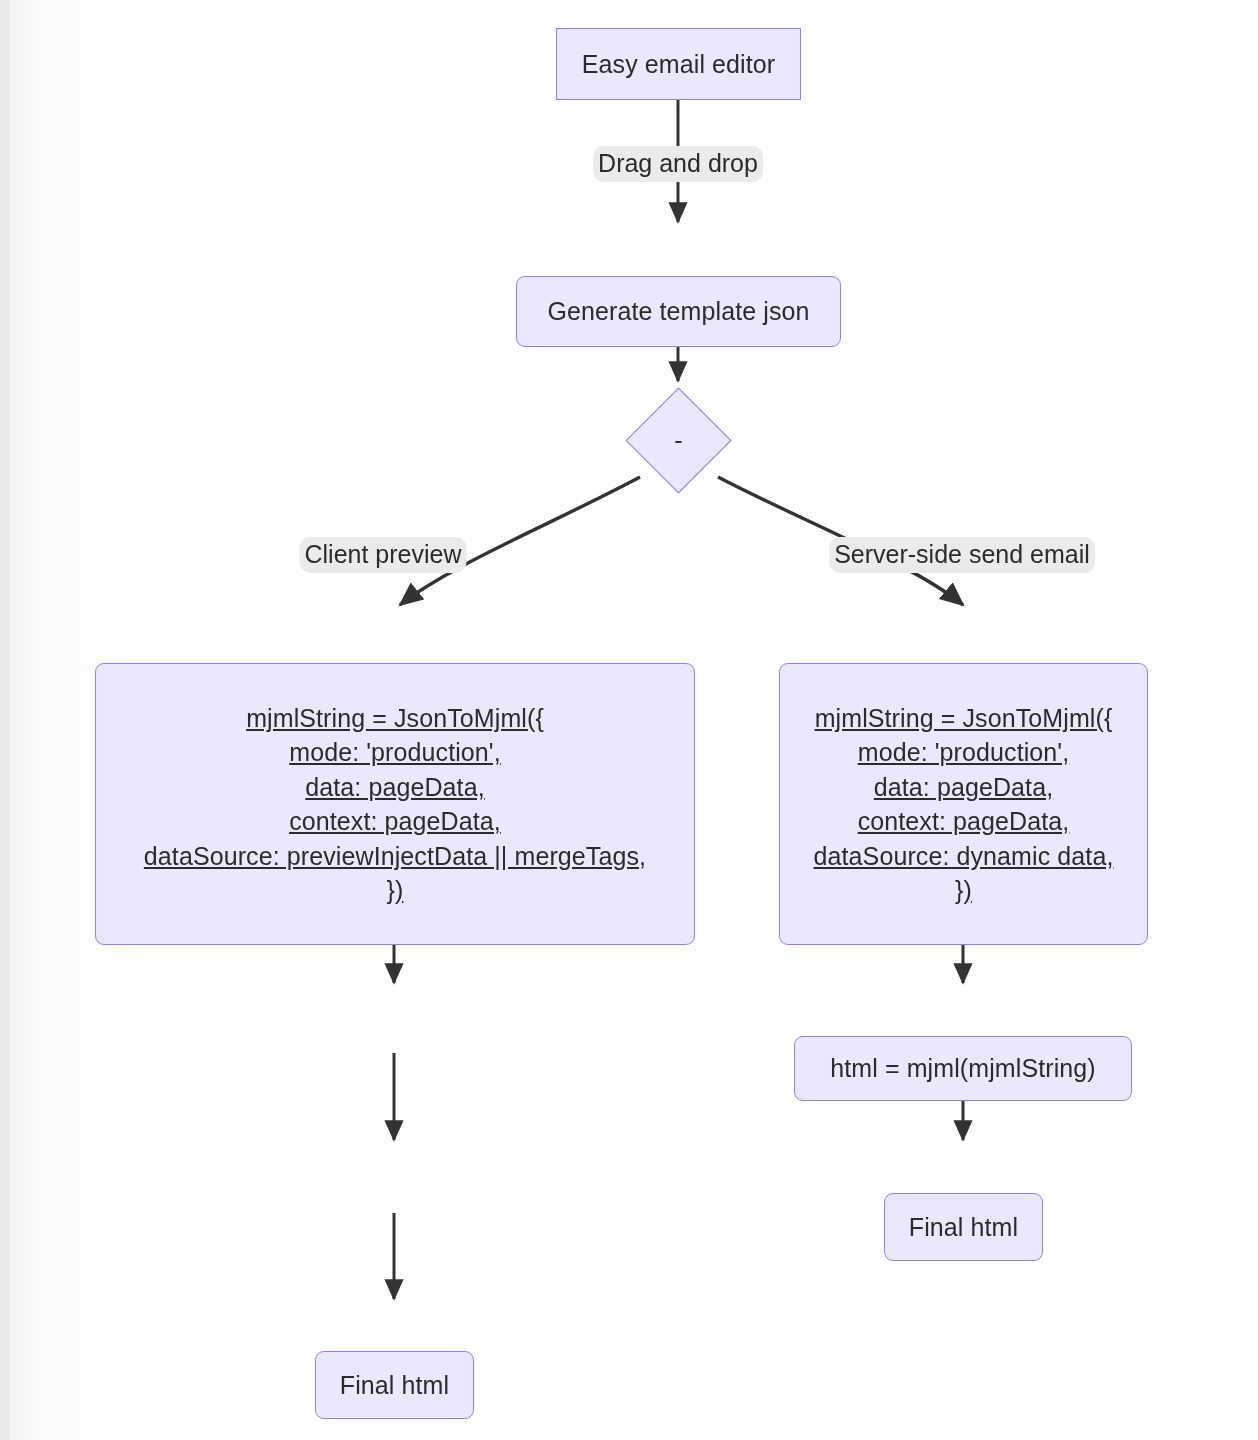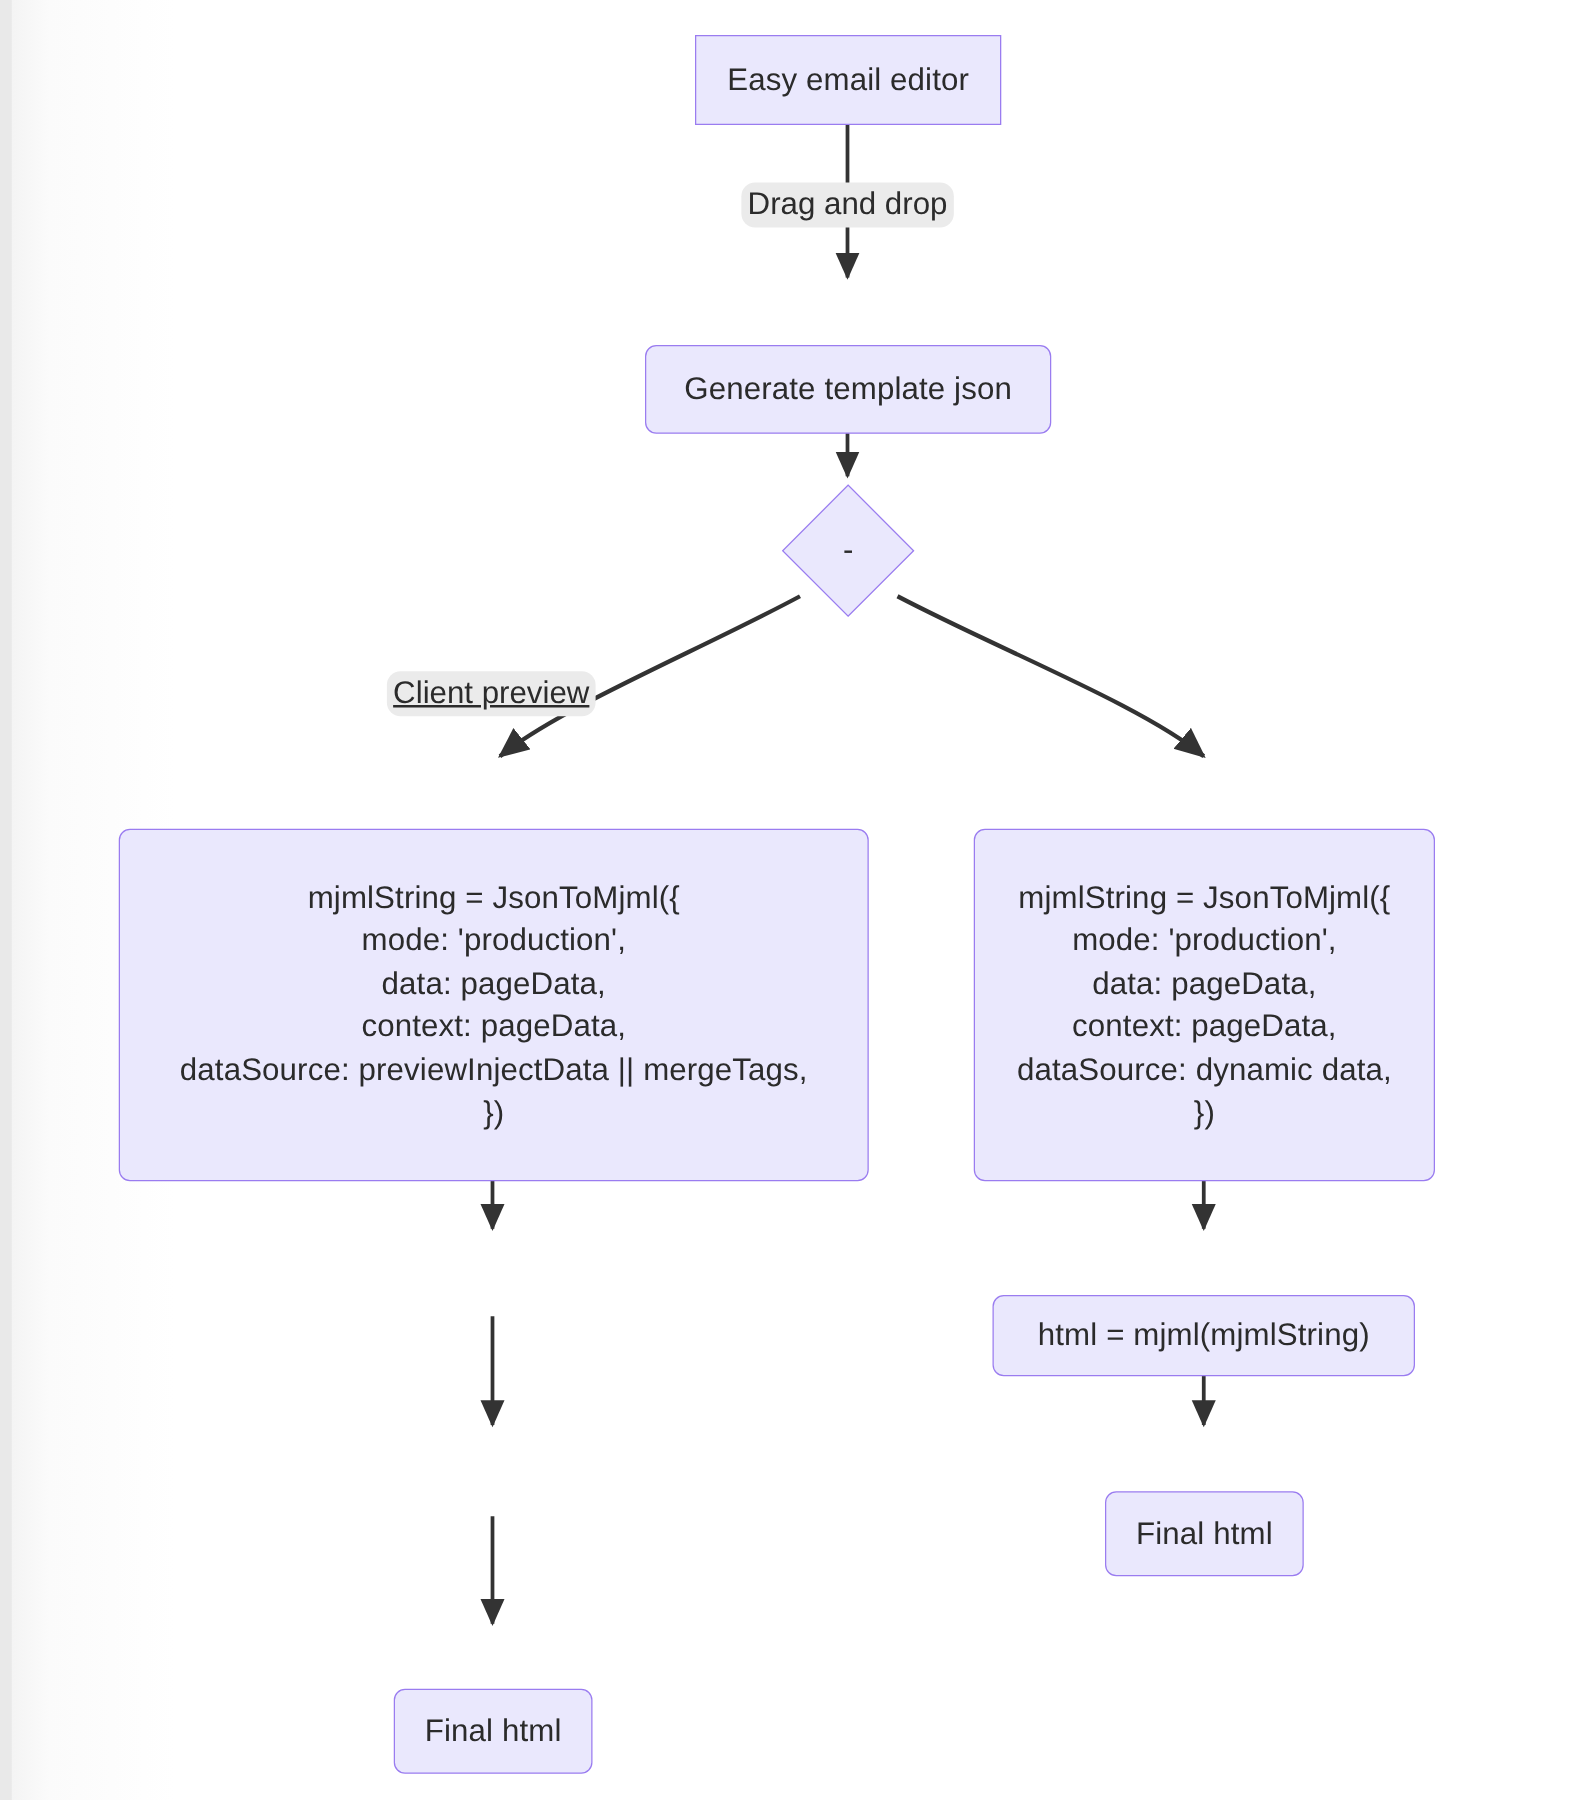--- a/index.html
+++ b/index.html
@@ -39,21 +39,21 @@
     align-items: center;
     justify-content: center;
     text-align: center;
     line-height: 1.38;
     font-size: 25px;
     letter-spacing: 0.1px;
     white-space: pre;
   }
   .node.rounded { border-radius: 9px; margin-top: 48px; }
   .node.square  { border-radius: 0px; text-align: center; }
-  .node.multiline { white-space: pre-line; }
+  .node.multiline { white-space: pre-line; text-decoration: underline; }
 
   .diamond-wrap {
     position: absolute;
   }
   .diamond-shape {
     position: absolute;
     left: 0; top: 0;
     width: 75px;
     height: 75px;
     background: #eae8fd;
@@ -158,16 +158,17 @@
   <div class="node rounded" style="left:315px; top:1303px; width:159px; height:68px;">
     <span>Final html</span>
   </div>
 
   <div class="node rounded" style="left:884px; top:1145px; width:159px; height:68px;">
     <span>Final html</span>
   </div>
 
   <div class="edge-label" style="left:678px; top:146px;">Drag and drop</div>
 
-  <div class="edge-label" style="left:393px; top:537px;text-decoration:underline;">Client preview</div>
+  <div class="edge-label" style="left:383px; top:537px;">Client preview</div>
 
+  <div class="edge-label" style="left:962px; top:537px;">Server-side send email</div>
 
 </div>
 
 </body></html>

